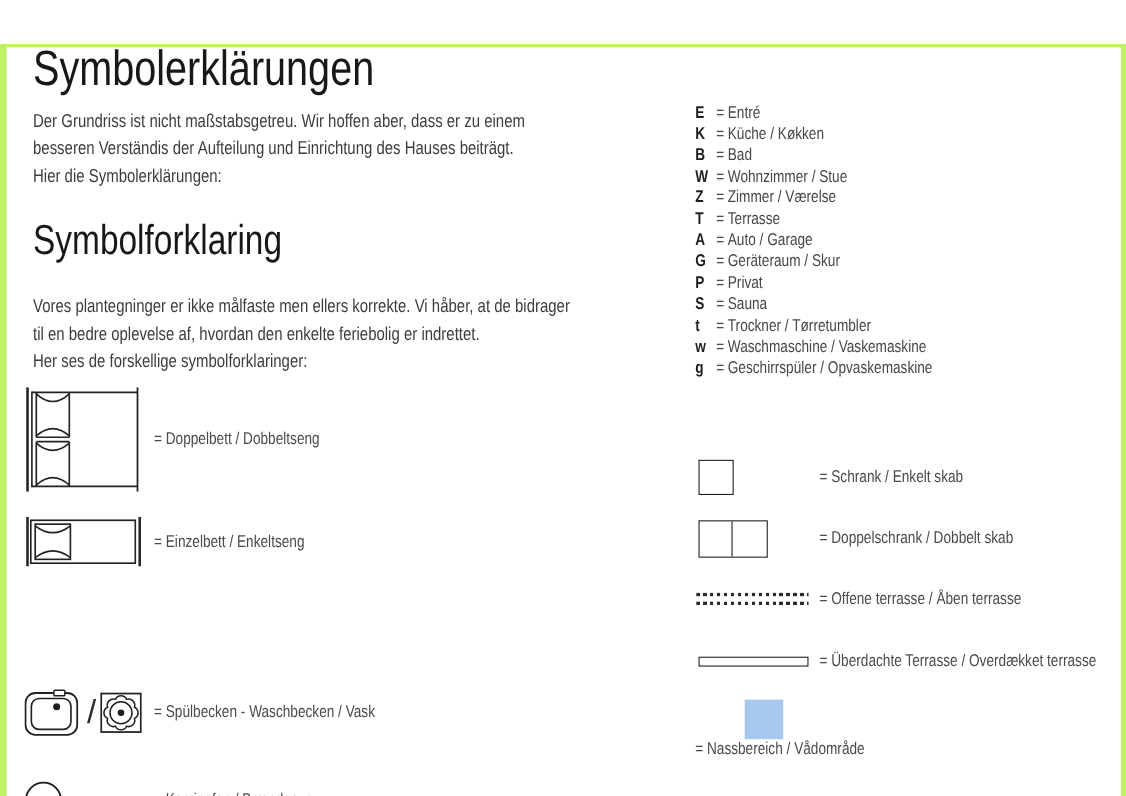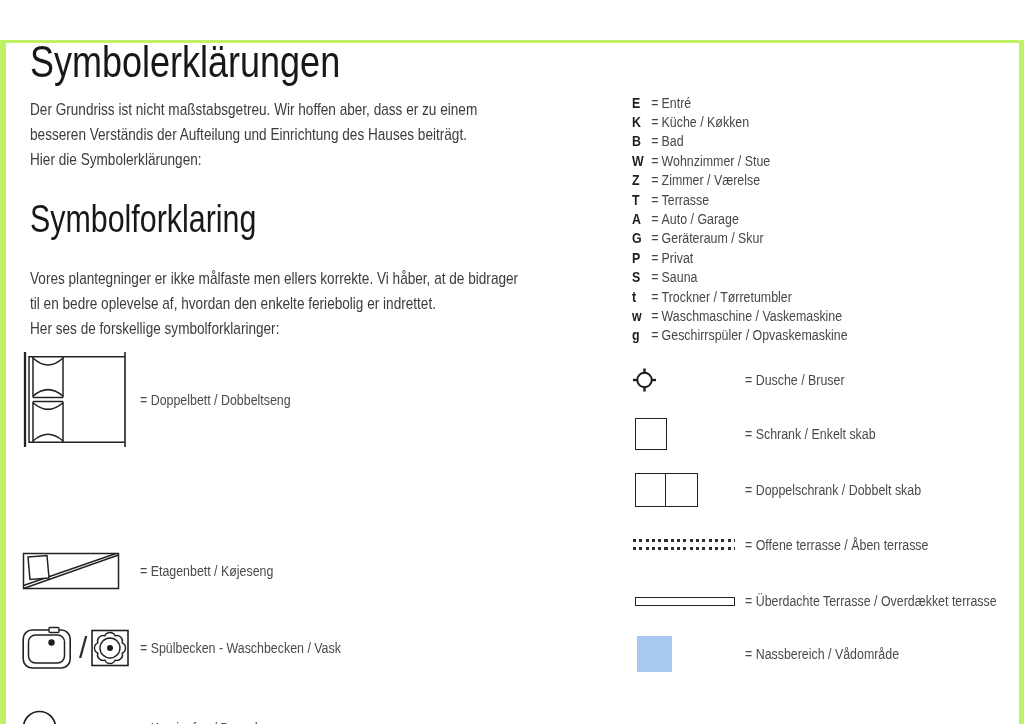--- a/index.html
+++ b/index.html
@@ -41,21 +41,21 @@
   .rL2 { left:22px; top:430px; height:45px; }
   .rL3 { left:22px; top:512px; height:38px; }
   .rL4 { left:22px; top:586px; height:44px; }
   .rL5 { left:22px; top:670px; height:35px; }
 
   .rR1 { left:632px; top:328px; height:24px; }
   .rR2 { left:632px; top:377px; height:33px; }
   .rR3 { left:632px; top:433px; height:34px; }
   .rR4 { left:632px; top:499px; height:11px;justify-content:space-between; }
   .rR5 { left:632px; top:552px; height:18px; }
-  .rR6 { left:632px; top:596px; height:36px; }
+  .rR6 { left:632px; top:596px; height:36px;flex-direction:column; }
   .rR7 { left:632px; top:652px; height:31px; }
 
   svg.sym { display:block; }
   .slash { font-size:30px; color:#2e2e2e; margin:0 4px 0 7px; }
 
   .sq1 { width:32px; height:32px; border:1.7px solid #222; box-sizing:border-box; margin-left:3px; background:#fff; }
   .sq2 { width:63px; height:34px; border:1.7px solid #222; box-sizing:border-box; margin-left:3px;
          position:relative; background:#fff; }
   .sq2 .mid { position:absolute; left:29px; top:0; bottom:0; width:0; border-right:1.7px solid #222; }
 
@@ -173,32 +173,34 @@
         <line x1="11" y1="49.5" x2="11" y2="90.2"></line>
         <line x1="41" y1="49.5" x2="41" y2="90.2"></line>
         <line x1="11" y1="49.5" x2="41" y2="49.5"></line>
         <path d="M11,50.8 Q26,64 41,50.8"></path>
         <path d="M11,89 Q26,75.5 41,89"></path>
       </svg>
     </span>
     <span class="sym-label condc">= Doppelbett / Dobbeltseng</span>
   </div>
 
-
-  <div class="srow rL3">
-    <span class="icell icell-l">
-      <svg class="sym" width="98" height="38" viewBox="0 0 98 38" fill="none" stroke="#222" stroke-width="1.5">
-        <rect x="1.5" y="1.5" width="95" height="35"></rect>
-        <line x1="1.5" y1="36.5" x2="96.5" y2="3" stroke-width="1.4"></line>
-        <line x1="1.5" y1="33.5" x2="94" y2="1.5" stroke-width="1.4"></line>
-        <polygon points="6,5 25,3.5 27,26 8,27.5" fill="#fff"></polygon>
-      </svg>
-    </span>
-    <span class="sym-label condc">= Etagenbett / Køjeseng</span>
-  </div>
+  <div class="srow rL2">
+    <span class="icell icell-l">
+      <svg class="sym" width="108" height="45" viewBox="0 0 108 45" fill="none" stroke="#222" stroke-width="1.5">
+        <line x1="3" y1="0" x2="3" y2="45" stroke-width="2.3"></line>
+        <line x1="105" y1="0" x2="105" y2="45" stroke-width="2.3"></line>
+        <rect x="6" y="3" width="95" height="39"></rect>
+        <rect x="10" y="6.5" width="32" height="32"></rect>
+        <path d="M10,8 Q26,20.5 42,8"></path>
+        <path d="M10,37 Q26,24.5 42,37"></path>
+      </svg>
+    </span>
+    <span class="sym-label condc">= Einzelbett / Enkeltseng</span>
+  </div>
+
 
   <div class="srow rL4">
     <span class="icell icell-l">
       <svg class="sym" width="50" height="44" viewBox="0 0 50 44" fill="none" stroke="#222" stroke-width="1.6">
         <rect x="1.2" y="4" width="47" height="38" rx="9"></rect>
         <rect x="27" y="1.5" width="10" height="5" rx="1" fill="#fff" stroke-width="1.4"></rect>
         <rect x="6.5" y="9" width="36" height="28" rx="7" stroke-width="1.5"></rect>
         <circle cx="29.5" cy="16.5" r="3.2" fill="#1d1d1d" stroke="none"></circle>
       </svg>
       <span class="slash">/</span>
@@ -214,32 +216,20 @@
 
   <div class="srow rL5">
     <span class="icell icell-l">
       <svg class="sym" width="35" height="35" viewBox="0 0 35 35" fill="none" stroke="#1d1d1d" stroke-width="1.7">
         <circle cx="17.5" cy="17.5" r="16"></circle>
       </svg>
     </span>
     <span class="sym-label condc">= Kaminofen / Brændeovn</span>
   </div>
 
-  <div class="srow rR1">
-    <span class="icell icell-r">
-      <svg class="sym" width="25" height="24" viewBox="0 0 25 24" fill="none" stroke="#1d1d1d">
-        <circle cx="12.5" cy="12" r="7.2" stroke-width="2"></circle>
-        <rect x="11.3" y="0.5" width="2.4" height="5" fill="#1d1d1d" stroke="none"></rect>
-        <rect x="11.3" y="18.5" width="2.4" height="5" fill="#1d1d1d" stroke="none"></rect>
-        <rect x="1" y="10.8" width="5" height="2.4" fill="#1d1d1d" stroke="none"></rect>
-        <rect x="19" y="10.8" width="5" height="2.4" fill="#1d1d1d" stroke="none"></rect>
-      </svg>
-    </span>
-    <span class="sym-label condc">= Dusche / Bruser</span>
-  </div>
 
   <div class="srow rR3">
     <span class="icell icell-r">
       <span class="sq2">
           <span class="mid"></span>
         </span>
     </span>
     <span class="sym-label condc">= Doppelschrank / Dobbelt skab</span>
   </div>
 

